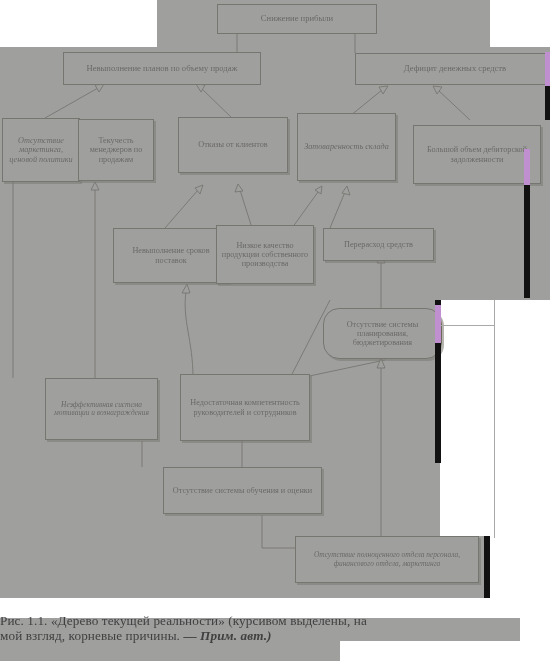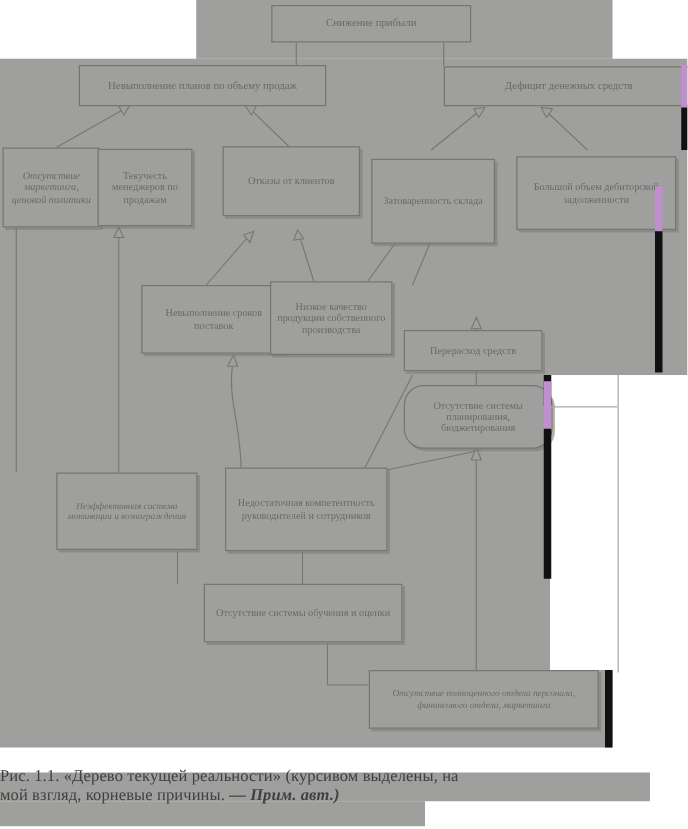--- a/index.html
+++ b/index.html
@@ -115,34 +115,34 @@
 
   <div class="node sh" style="left:2px;top:118px;width:78px;height:64px;font-style:italic;">
     <span>Отсутствие маркетинга, ценовой политики</span>
   </div>
   <div class="node sh" style="left:78px;top:119px;width:76px;height:62px;">
     <span>Текучесть менеджеров по продажам</span>
   </div>
   <div class="node sh" style="left:178px;top:117px;width:110px;height:56px;text-align:center;">
     <span>Отказы от клиентов</span>
   </div>
-  <div class="node sh" style="left:297px;top:127px;width:99px;height:68px;">
+  <div class="node sh" style="left:297px;top:113px;width:99px;height:68px;font-style:italic;">
     <span>Затоваренность склада</span>
   </div>
   <div class="node sh" style="left:413px;top:125px;width:128px;height:59px;">
     <span>Большой объем дебиторской задолженности</span>
   </div>
 
   <div class="node sh" style="left:113px;top:228px;width:116px;height:55px;">
     <span>Невыполнение сроков поставок</span>
   </div>
   <div class="node sh" style="left:216px;top:225px;width:98px;height:59px;">
     <span>Низкое качество продукции собственного производства</span>
   </div>
-  <div class="node sh" style="left:323px;top:228px;width:111px;height:33px;margin-top:36px;">
+  <div class="node sh" style="left:323px;top:228px;width:111px;height:33px;">
     <span>Перерасход средств</span>
   </div>
 
   <div class="node sh" style="left:323px;top:308px;width:119px;height:51px;border-radius:16px;">
     <span>Отсутствие системы планирования, бюджетирования</span>
   </div>
 
   <div class="node sh italic" style="left:45px;top:378px;width:113px;height:62px;">
     <span>Неэффективная система мотивации и вознаграждения</span>
   </div>

